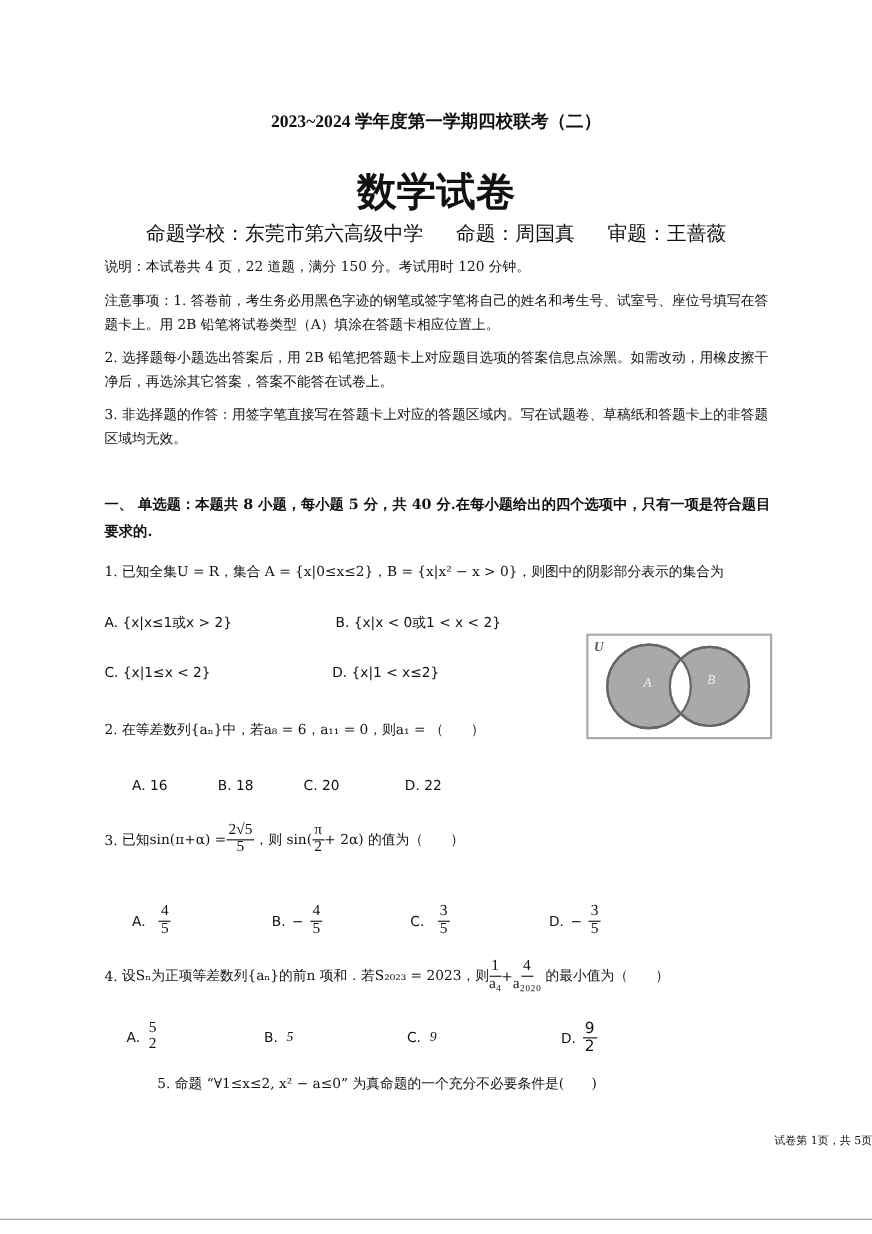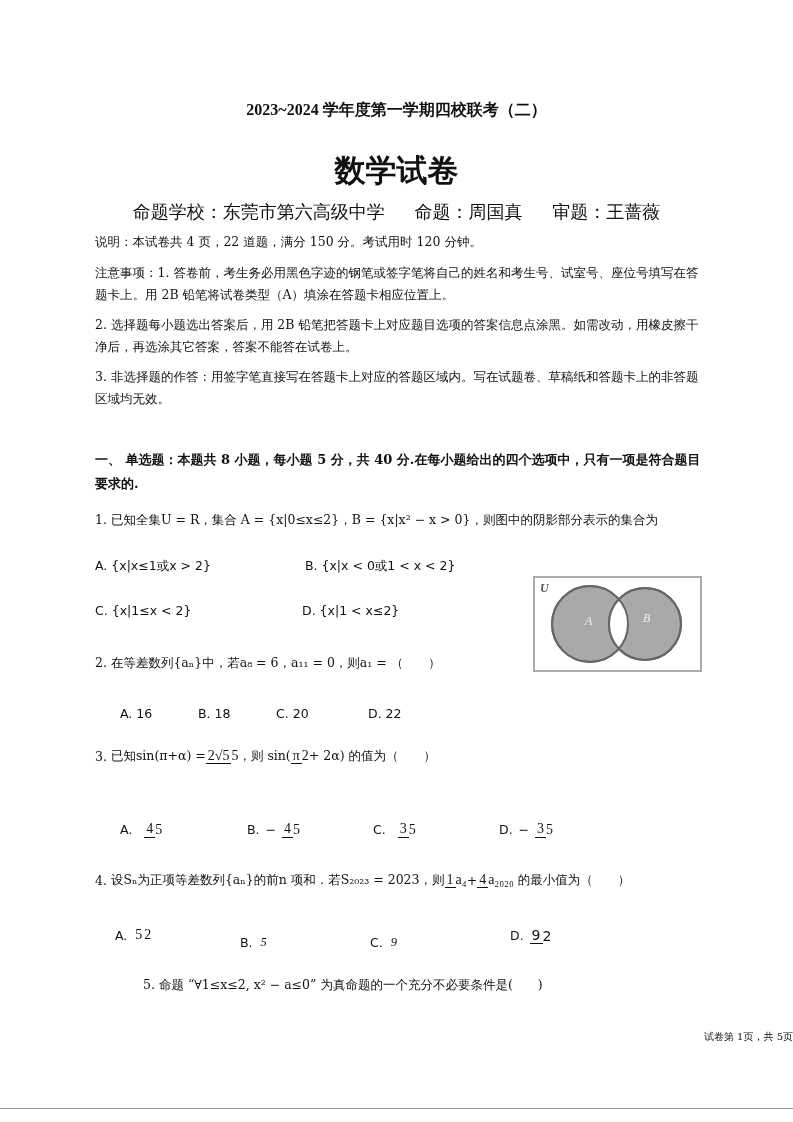--- a/index.html
+++ b/index.html
@@ -1,27 +1,27 @@
 <!DOCTYPE html>
 <html><head>
 <meta charset="utf-8">
 <style>
   html, body { margin: 0; padding: 0; background: #ffffff; }
   body { width: 793px; height: 1122px; position: relative; overflow: hidden;
          font-family: "DejaVu Serif", "Liberation Serif", serif; color: #111; }
   .abs { position: absolute; white-space: nowrap; }
   .title { left: 0; width: 793px; text-align: center; top: 100px; font-size: 16px; font-weight: bold; font-family: "Liberation Serif", "DejaVu Serif", serif; }
-  .subtitle { left: 0; width: 793px; text-align: center; top: 150px; font-size: 31px; font-weight: bold; font-family: Liberation Mono, monospace; }
+  .subtitle { left: 0; width: 793px; text-align: center; top: 150px; font-size: 36px; font-weight: bold; font-family: Liberation Mono, monospace; }
   .credits { left: 0; width: 793px; text-align: center; top: 200px; font-size: 18px; }
   .credits span { margin: 0 12px; }
   .para { left: 95px; width: 610px; font-size: 12.5px; line-height: 22px; white-space: normal; }
   .section { left: 95px; width: 615px; font-size: 13px; line-height: 24px; font-weight: bold; white-space: normal; }
   .q { font-size: 12.5px; }
   .opt { font-size: 12.5px; font-family: "DejaVu Sans", sans-serif; }
-  .frac { display: inline-flex; flex-direction: row; align-items: center; vertical-align: middle; line-height: 1.05; font-family: "Liberation Serif", serif; font-size: 14px; }
+  .frac { display: inline-flex; flex-direction: column; align-items: center; vertical-align: middle; line-height: 1.05; font-family: "Liberation Serif", serif; font-size: 14px; }
   .frac .num { border-bottom: 1px solid #111; padding: 0 2px; }
   .footer { left: 0; width: 793px; text-align: right; top: 1030px; font-size: 10px; }
   .bottom-line { left: 0; top: 1108px; width: 793px; height: 1px; background: #999; }
   .venn { left: 533px; top: 576px; width: 165px; height: 92px; border: 2px solid #aaa; background: #fff; }
   .math { font-family: "Liberation Serif", serif; font-style: italic; }
 </style>
 </head>
 <body>
 
 <div class="abs title">2023~2024 学年度第一学期四校联考（二）</div>

